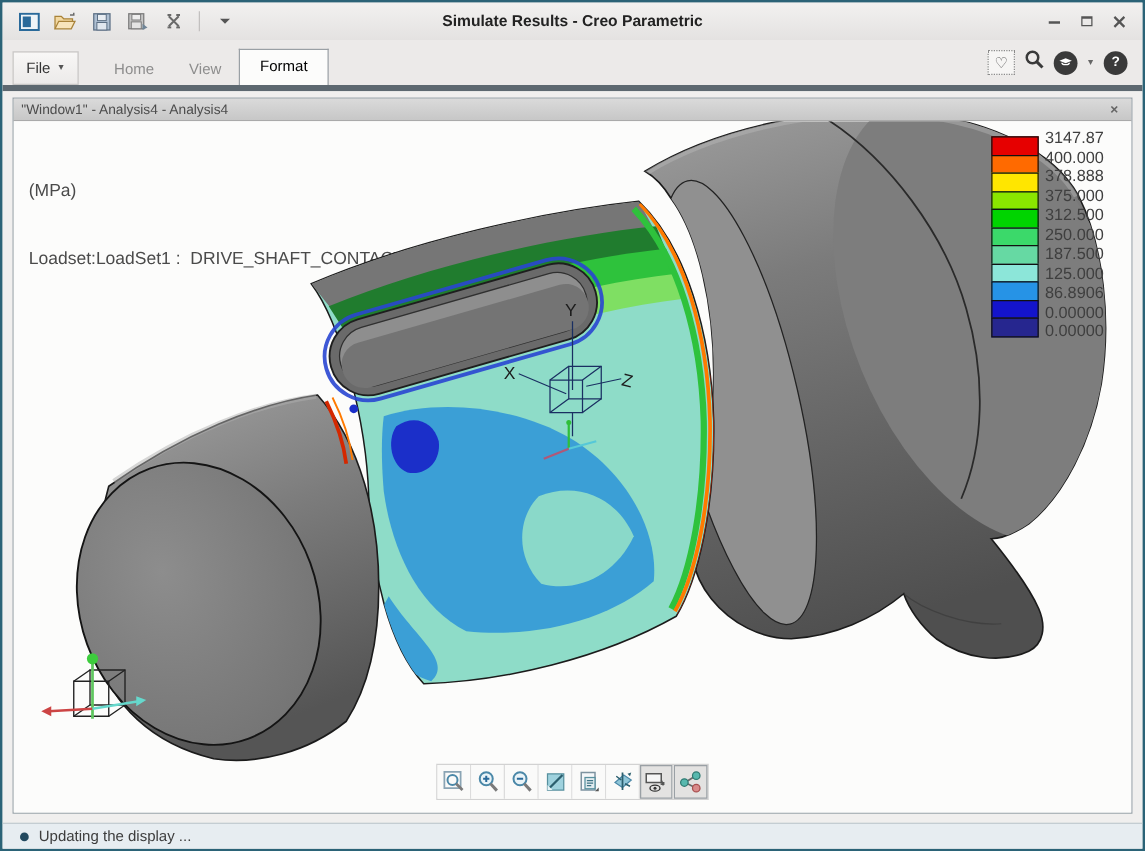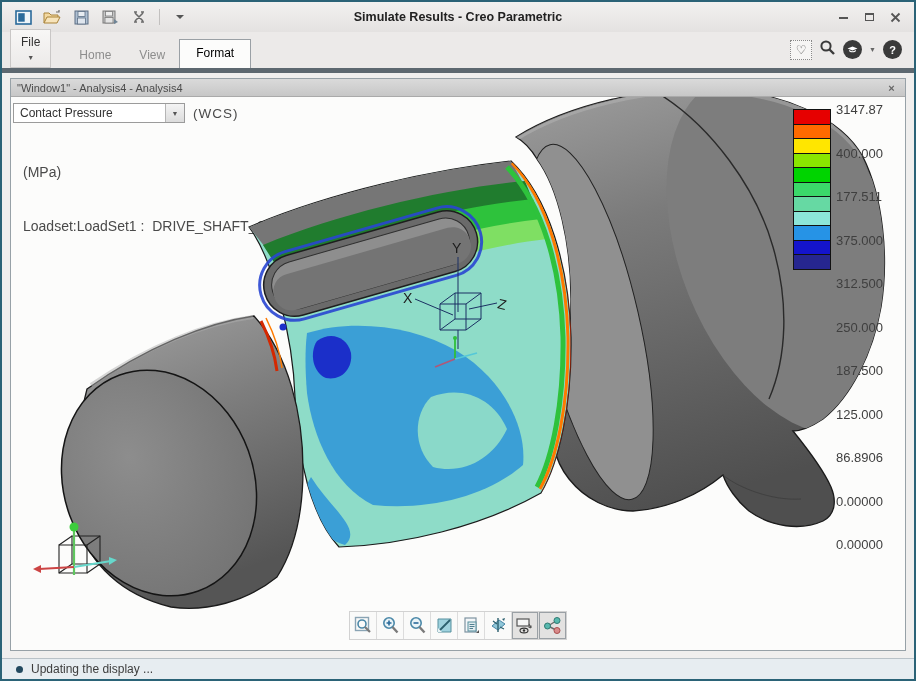--- a/index.html
+++ b/index.html
@@ -20,21 +20,21 @@
   .wc { width:22px; height:16px; display:flex; align-items:center; justify-content:center;
         color:#444; cursor:pointer; }
   .wc .min { width:9px; height:3px; border-bottom:2px solid #555; }
   .wc .max { width:9px; height:8px; border:1.5px solid #555; border-top:2.5px solid #555; }
 
   
   .tabrow { height:36px; background:#eceae9; position:relative; display:flex; align-items:flex-end;
             padding-left:8px; flex:0 0 auto; }
   .tab { font-size:12px; padding:5px 14px 6px; color:#8d8d8d; cursor:pointer; }
   .tab-file { color:#333; border:1px solid #c9c7c6; background:linear-gradient(#f8f7f6,#eceae9);
-              margin-right:14px; padding:5px 10px 6px; display:flex; gap:5px; align-items:center;flex-direction:column; }
+              margin-right:14px; padding:5px 10px 6px; display:flex; gap:5px; align-items:center; }
   .tab-file .caret { font-size:7px; color:#555; }
   .tab-active { background:#fcfcfb; border:1px solid #9aa0a5; border-bottom:none; color:#000000;
                 padding:6px 16px 8px; }
   .util-icons { position:absolute; right:12px; top:7px; display:flex; align-items:center; gap:7px; }
   .fav-box { width:22px; height:20px; border:1px dotted #8a8a8a; display:flex; align-items:center;
              justify-content:center; color:#555; font-size:12px; cursor:pointer; background:#f6f5f4; }
   .round-ic { width:19px; height:19px; border-radius:50%; background:#3a3a3a; color:#fff;
               display:flex; align-items:center; justify-content:center; font-size:11px; font-weight:bold; cursor:pointer; }
   .tiny-caret { font-size:7px; color:#666; cursor:pointer; }
 
@@ -62,21 +62,21 @@
   .wcs { font-size:13.5px; color:#4a4a4a; letter-spacing:1px; }
   .anno-lines { margin-top:4px; padding-left:10px; font-size:14px; color:#4a4a4a; line-height:18px; white-space:pre; }
 
   
   .model { position:absolute; left:0; top:0; z-index:2; }
 
   
   .legend { position:absolute; top:5px; right:22px; z-index:3; display:flex; }
   .swatch-col { display:flex; flex-direction:column; margin-top:8px; }
   .swatch { width:38px; height:15.5px; border:1px solid #111; margin-top:-1px; }
-  .label-col { display:flex; flex-direction:column; margin-left:5px;gap:28px; }
+  .label-col { display:flex; flex-direction:column; margin-left:5px; }
   .legend-label { height:15.5px; font-size:13px; color:#3f3f3f; line-height:15.5px; white-space:nowrap; }
 
   
   .gtoolbar { position:absolute; bottom:10px; left:50%; transform:translateX(-50%); z-index:4;
               display:flex; background:#fafaf9; border:1px solid #d2d2d2; }
   .gbtn { width:27px; height:27px; border:none; border-right:1px solid #dcdcdc; background:#fafaf9;
           display:flex; align-items:center; justify-content:center; cursor:pointer; padding:0; }
   .gbtn:last-child { border-right:none; }
   .gbtn.pressed { background:#e3e2e1; box-shadow:inset 0 0 0 1px #9aa0a5; }
 
@@ -186,27 +186,20 @@
     <div class="iwin">
       <div class="iwin-header">
         <span>"Window1" - Analysis4 - Analysis4</span>
         <span class="iwin-close">
           <span>×</span>
         </span>
       </div>
       <div class="gfx">
 
         <div class="anno">
-          <div class="combo-row">
-            <div class="combo">
-              <span class="combo-text">Contact Pressure</span>
-              <span class="combo-arrow">▼</span>
-            </div>
-            <span class="wcs">(WCS)</span>
-          </div>
           <div class="anno-lines">
             <div>(MPa)</div>
             <div>Loadset:LoadSet1 :  DRIVE_SHAFT_CONTACT Step 2, Time 1.0000E+00</div>
           </div>
         </div>
 
         <svg class="model" width="896" height="542" viewBox="0 0 896 542">
           <defs>
             <linearGradient id="gBig" x1="0" y1="0" x2="0.25" y2="1">
               <stop offset="0" stop-color="#9f9f9f"></stop>
@@ -317,21 +310,21 @@
             <span class="swatch" style="background: rgb(59, 217, 106);"></span>
             <span class="swatch" style="background: rgb(102, 217, 163);"></span>
             <span class="swatch" style="background: rgb(140, 230, 217);"></span>
             <span class="swatch" style="background: rgb(38, 147, 230);"></span>
             <span class="swatch" style="background: rgb(20, 20, 204);"></span>
             <span class="swatch" style="background: rgb(38, 38, 143);"></span>
           </div>
           <div class="label-col">
             <span class="legend-label">3147.87</span>
             <span class="legend-label">400.000</span>
-            <span class="legend-label">177.511</span>
+            <span class="legend-label">378.888</span>
             <span class="legend-label">375.000</span>
             <span class="legend-label">312.500</span>
             <span class="legend-label">250.000</span>
             <span class="legend-label">187.500</span>
             <span class="legend-label">125.000</span>
             <span class="legend-label">86.8906</span>
             <span class="legend-label">0.00000</span>
             <span class="legend-label">0.00000</span>
           </div>
         </div>

